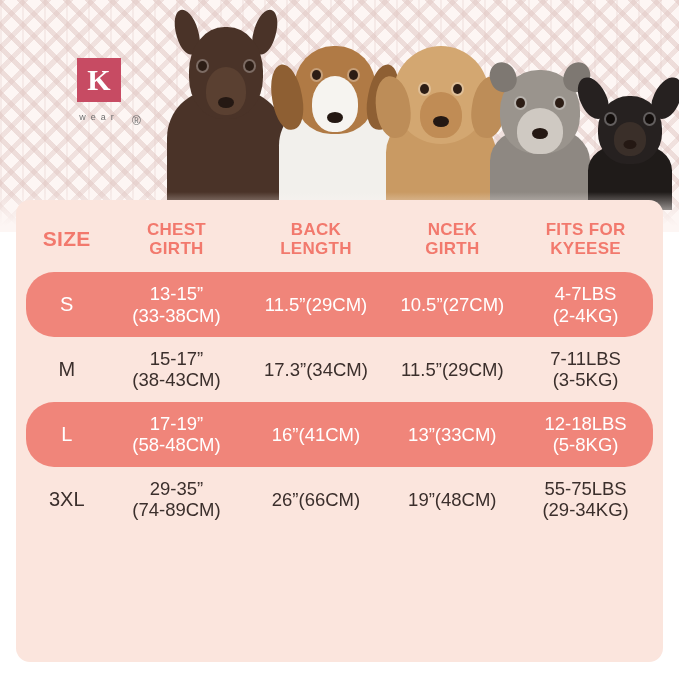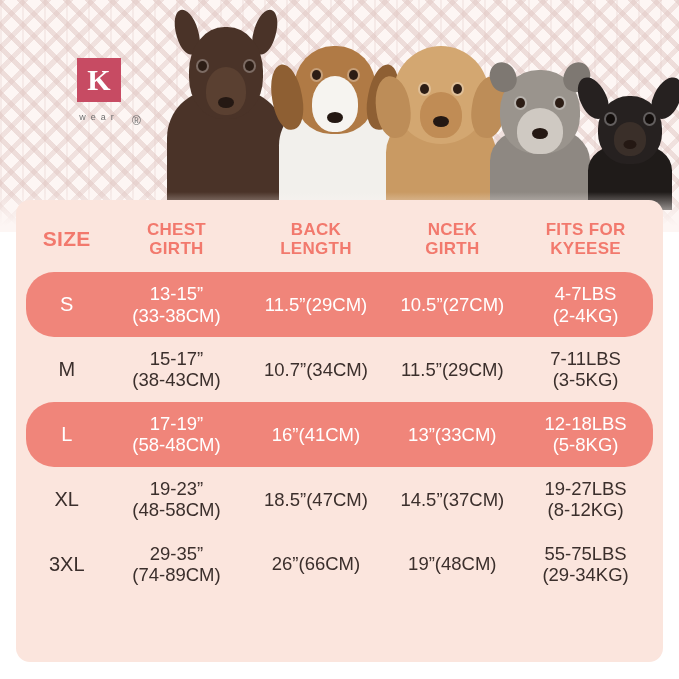--- a/index.html
+++ b/index.html
@@ -352,21 +352,21 @@
             <span>(2-4KG)</span>
           </td>
         </tr>
 
         <tr>
           <td class="size-cell">M</td>
           <td class="two-line">
             <span>15-17”</span>
             <span>(38-43CM)</span>
           </td>
-          <td>10.7”(34CM)</td>
+          <td>17.3”(34CM)</td>
           <td>11.5”(29CM)</td>
           <td class="two-line">
             <span>7-11LBS</span>
             <span>(3-5KG)</span>
           </td>
         </tr>
 
         <tr class="highlight">
           <td class="size-cell">L</td>
           <td class="two-line">
@@ -374,33 +374,20 @@
             <span>(58-48CM)</span>
           </td>
           <td>16”(41CM)</td>
           <td>13”(33CM)</td>
           <td class="two-line">
             <span>12-18LBS</span>
             <span>(5-8KG)</span>
           </td>
         </tr>
 
-        <tr>
-          <td class="size-cell">XL</td>
-          <td class="two-line">
-            <span>19-23”</span>
-            <span>(48-58CM)</span>
-          </td>
-          <td>18.5”(47CM)</td>
-          <td>14.5”(37CM)</td>
-          <td class="two-line">
-            <span>19-27LBS</span>
-            <span>(8-12KG)</span>
-          </td>
-        </tr>
 
 
         <tr>
           <td class="size-cell">3XL</td>
           <td class="two-line">
             <span>29-35”</span>
             <span>(74-89CM)</span>
           </td>
           <td>26”(66CM)</td>
           <td>19”(48CM)</td>

